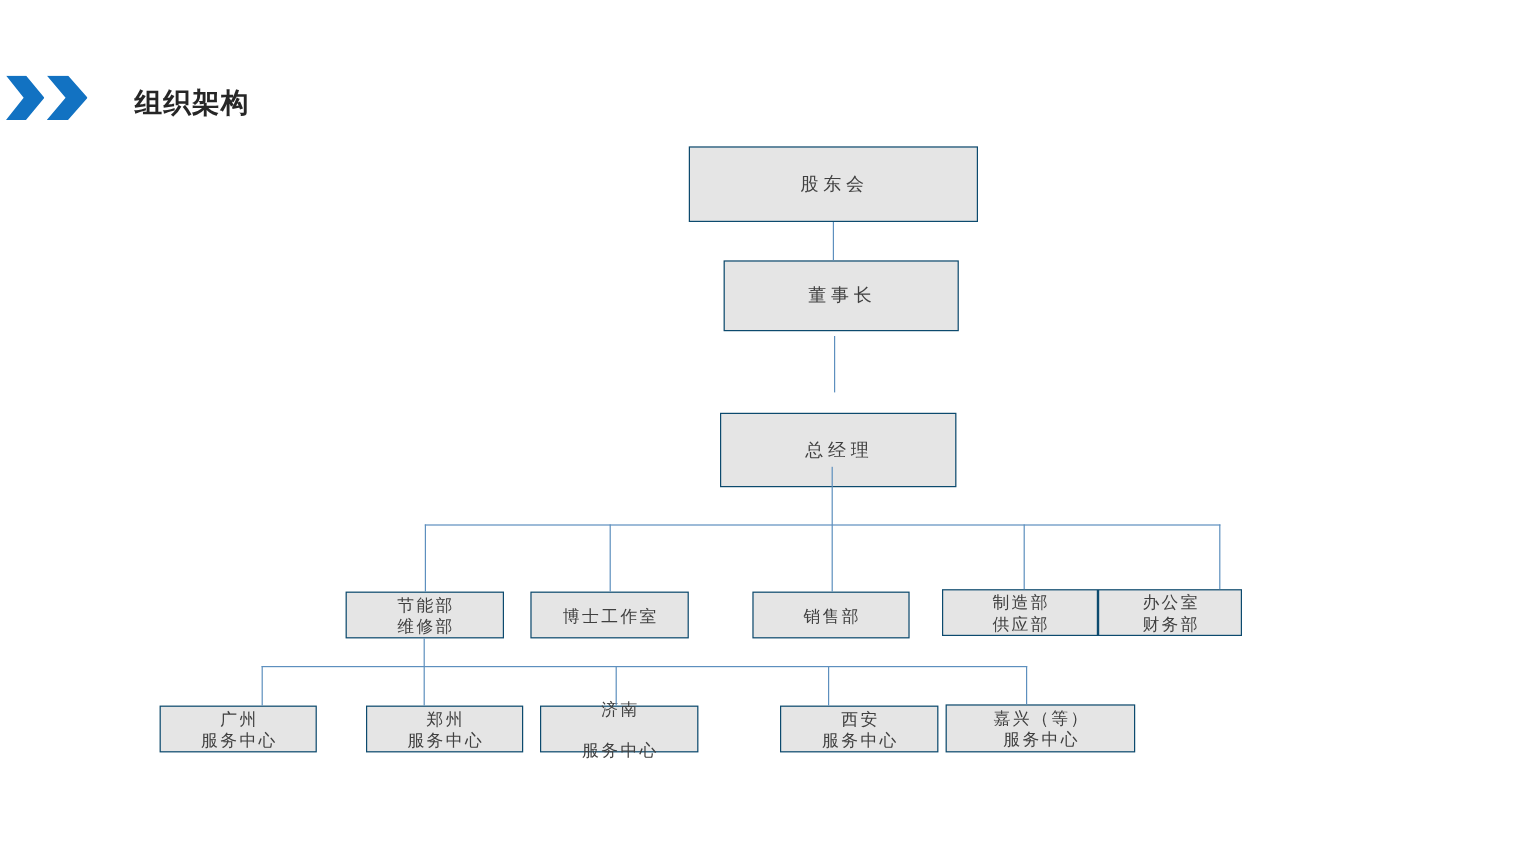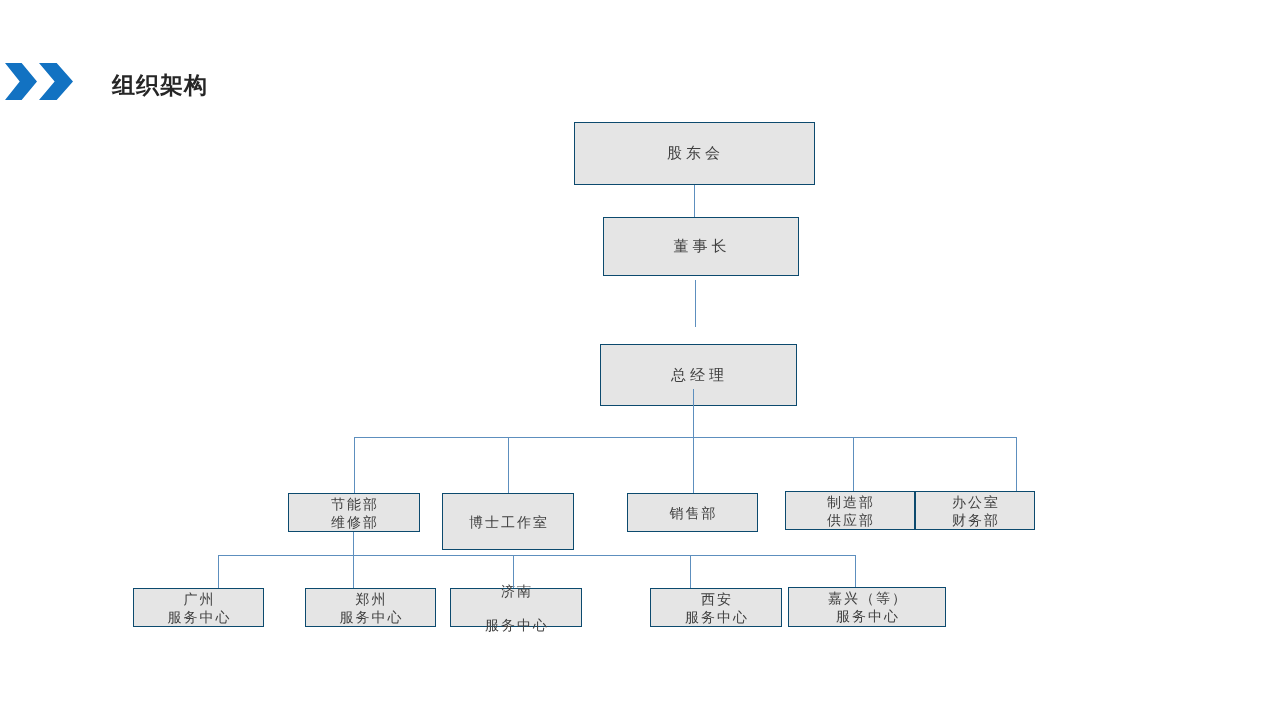--- a/index.html
+++ b/index.html
@@ -69,21 +69,21 @@
     <div class="node lg" style="left:600px; top:327px; width:197px; height:62px;margin-top:17px;">
       <span>总经理</span>
 
     </div>
 
     <div class="node sm" style="left:288px; top:493px; width:132px; height:39px;">
       <span>节能部</span>
       <span>维修部</span>
     </div>
 
-    <div class="node sm" style="left:442px; top:493px; width:132px; height:57px;align-items:center;">
+    <div class="node sm" style="left:442px; top:493px; width:132px; height:39px;align-items:center;">
       <span>博士工作室</span>
 
     </div>
 
     <div class="node sm" style="left:627px; top:493px; width:131px; height:39px;">
       <span>销售部</span>
 
     </div>
 
     <div class="node sm" style="left:785px; top:491px; width:130px; height:39px;">

